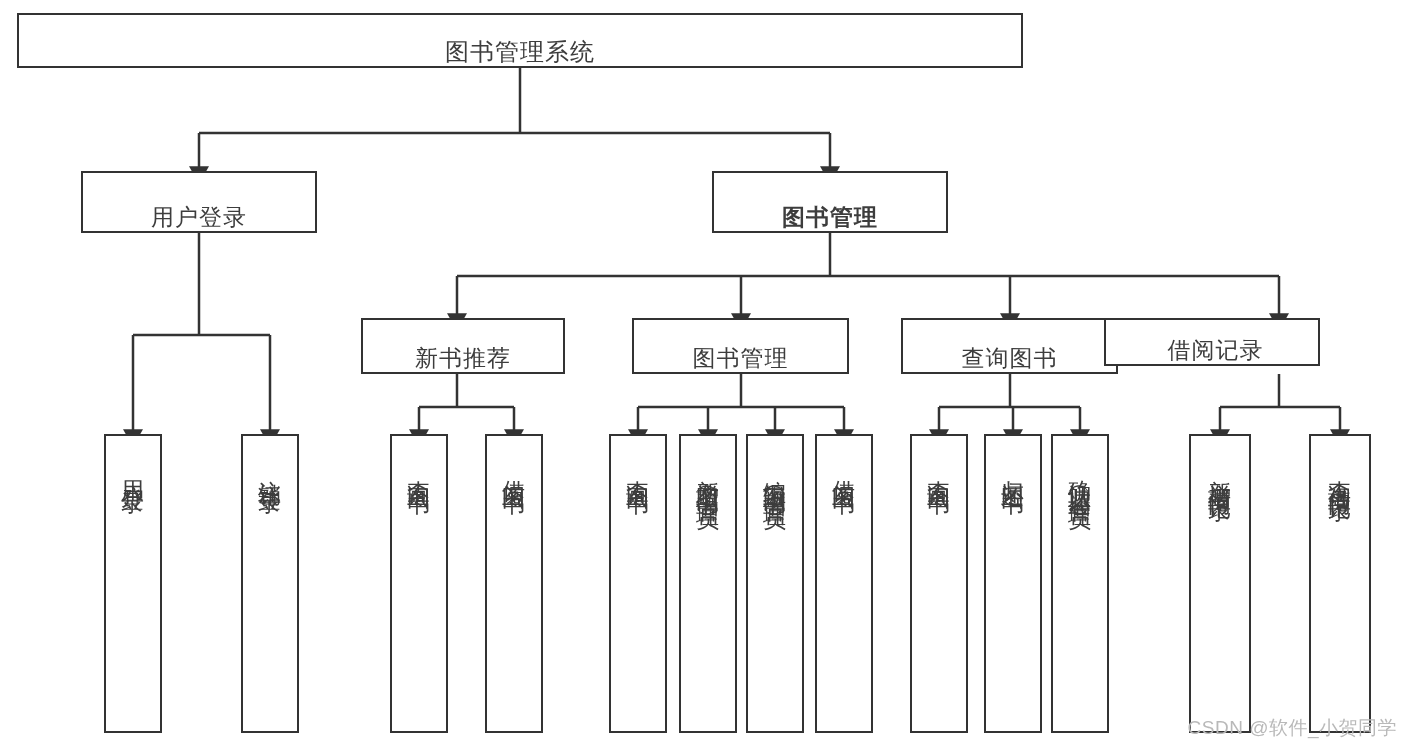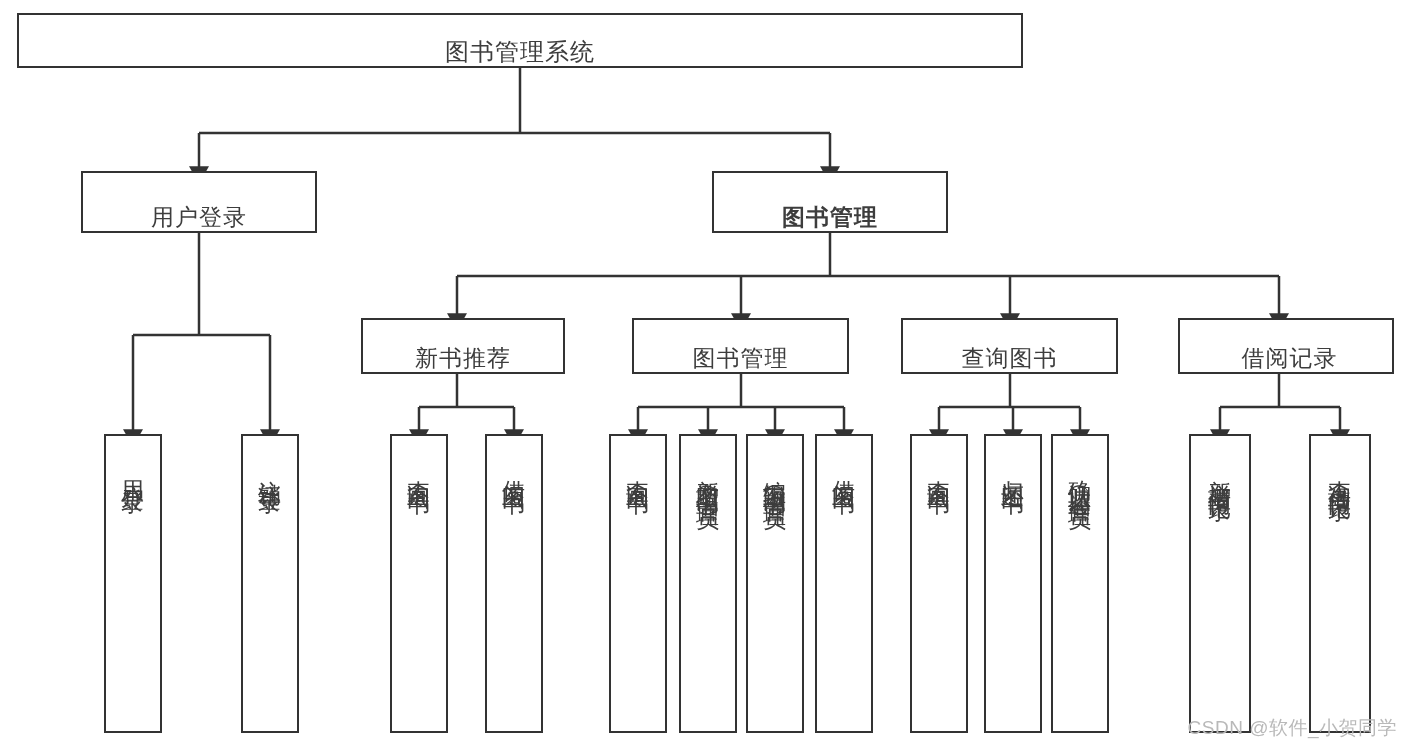--- a/index.html
+++ b/index.html
@@ -117,21 +117,21 @@
       </div>
       <div class="node horizontal" style="left: 361px; top: 318px; width: 204px; height: 56px;">
         <span class="label">新书推荐</span>
       </div>
       <div class="node horizontal" style="left: 632px; top: 318px; width: 217px; height: 56px;">
         <span class="label">图书管理</span>
       </div>
       <div class="node horizontal" style="left: 901px; top: 318px; width: 217px; height: 56px;">
         <span class="label">查询图书</span>
       </div>
-      <div class="node horizontal" style="left: 1178px; top: 318px; width: 216px; height: 56px; padding-left: 7px;">
+      <div class="node horizontal" style="left: 1104px; top: 318px; width: 216px; height: 48px; padding-left: 7px;">
         <span class="label">借阅记录</span>
       </div>
       <div class="node vertical" style="left: 104px; top: 434px; width: 58px; height: 299px;">
         <span class="label">用户登录</span>
       </div>
       <div class="node vertical" style="left: 241px; top: 434px; width: 58px; height: 299px;">
         <span class="label">注销登录</span>
       </div>
       <div class="node vertical" style="left: 390px; top: 434px; width: 58px; height: 299px;">
         <span class="label">查询图书</span>

